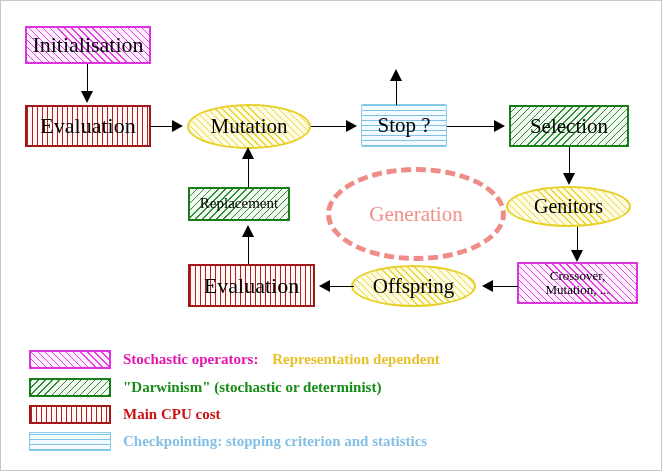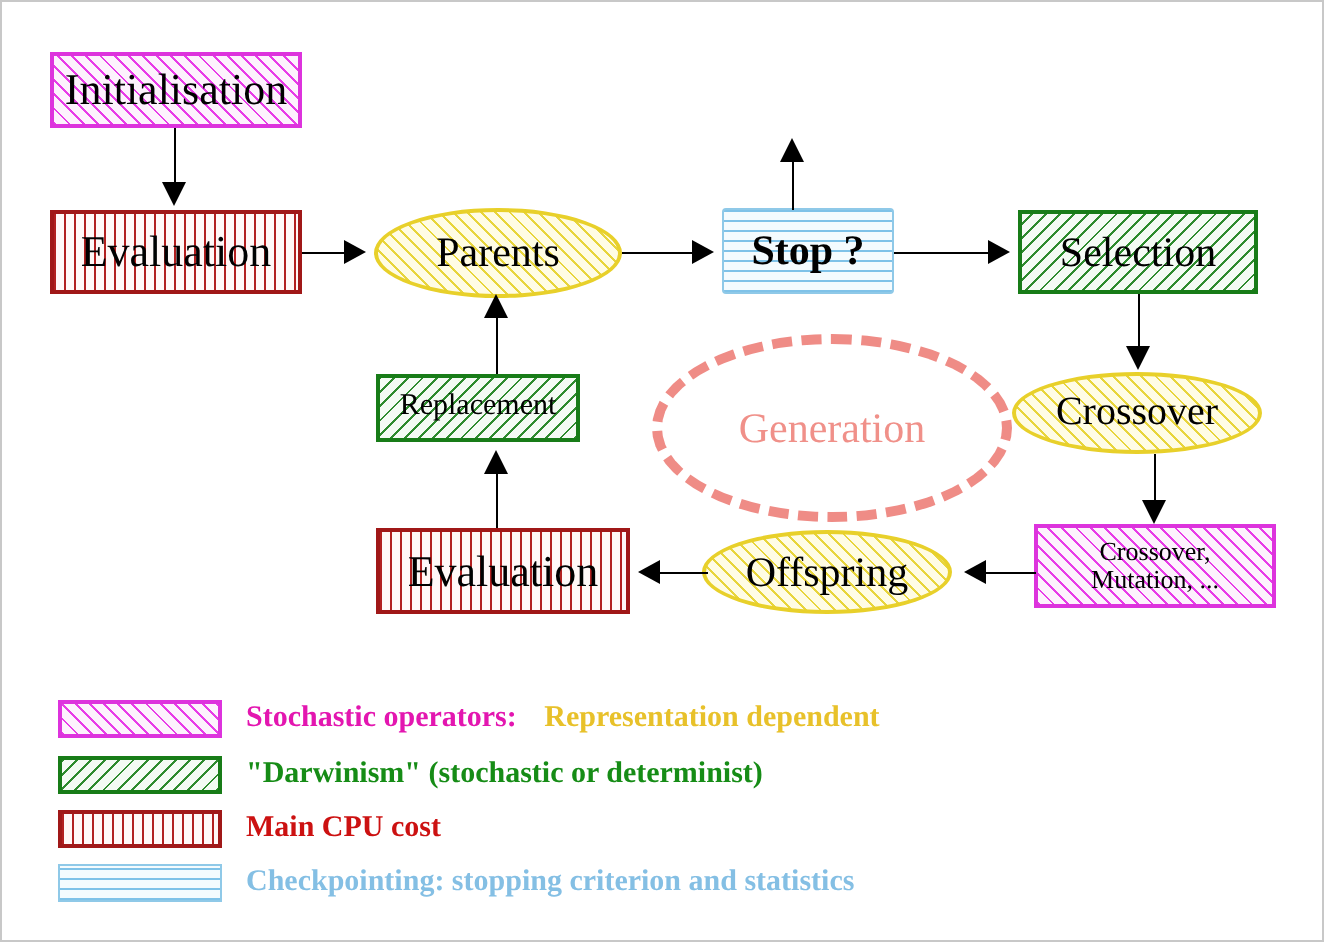--- a/index.html
+++ b/index.html
@@ -36,21 +36,21 @@
     background-image:repeating-linear-gradient(0deg,#7fc2e8 0 1px,transparent 1px 5px);
     border:1px solid #8fc9e8;
   }
   .fill-yellow{
     background-color:#fffce4;
     background-image:repeating-linear-gradient(45deg,#e8d53c 0 1px,transparent 1px 5px);
     border:2px solid #e8d02a;
   }
 
   .ellipse{border-radius:50%;}
-  .rounded{border-radius:2px;font-weight:bold;}
+  .rounded{border-radius:2px;}
 
   
   .gen-ellipse{
     position:absolute;border-radius:50%;
     border:5px dashed #ef8c86;
     background:transparent;
     display:flex;align-items:center;justify-content:center;
     color:#f09089;
   }
 
@@ -81,38 +81,38 @@
 
   <div class="node fill-magenta" style="left:24px;top:25px;width:126px;height:38px;">
     <span class="lbl" style="font-size:22px;">Initialisation</span>
   </div>
 
   <div class="node fill-red" style="left:24px;top:104px;width:126px;height:42px;">
     <span class="lbl" style="font-size:22px;">Evaluation</span>
   </div>
 
   <div class="node fill-yellow ellipse" style="left:186px;top:103px;width:124px;height:45px;">
-    <span class="lbl" style="font-size:21px;">Parents</span>
+    <span class="lbl" style="font-size:21px;">Mutation</span>
   </div>
 
 
   <div class="node fill-blue rounded" style="left:360px;top:103px;width:86px;height:43px;">
     <span class="lbl" style="font-size:21px;">Stop ?</span>
   </div>
 
   <div class="node fill-green" style="left:508px;top:104px;width:120px;height:42px;">
     <span class="lbl" style="font-size:21px;">Selection</span>
   </div>
 
   <div class="gen-ellipse" style="left:325px;top:166px;width:170px;height:84px;">
     <span class="lbl" style="font-size:21px;">Generation</span>
   </div>
 
   <div class="node fill-yellow ellipse" style="left:505px;top:185px;width:125px;height:41px;">
-    <span class="lbl" style="font-size:20px;">Crossover</span>
+    <span class="lbl" style="font-size:20px;">Genitors</span>
   </div>
 
   <div class="node fill-green" style="left:187px;top:186px;width:102px;height:34px;justify-content:center;">
     <span class="lbl" style="font-size:15px;">Replacement</span>
   </div>
 
   <div class="node fill-red" style="left:187px;top:263px;width:127px;height:43px;">
     <span class="lbl" style="font-size:22px;">Evaluation</span>
   </div>
 

